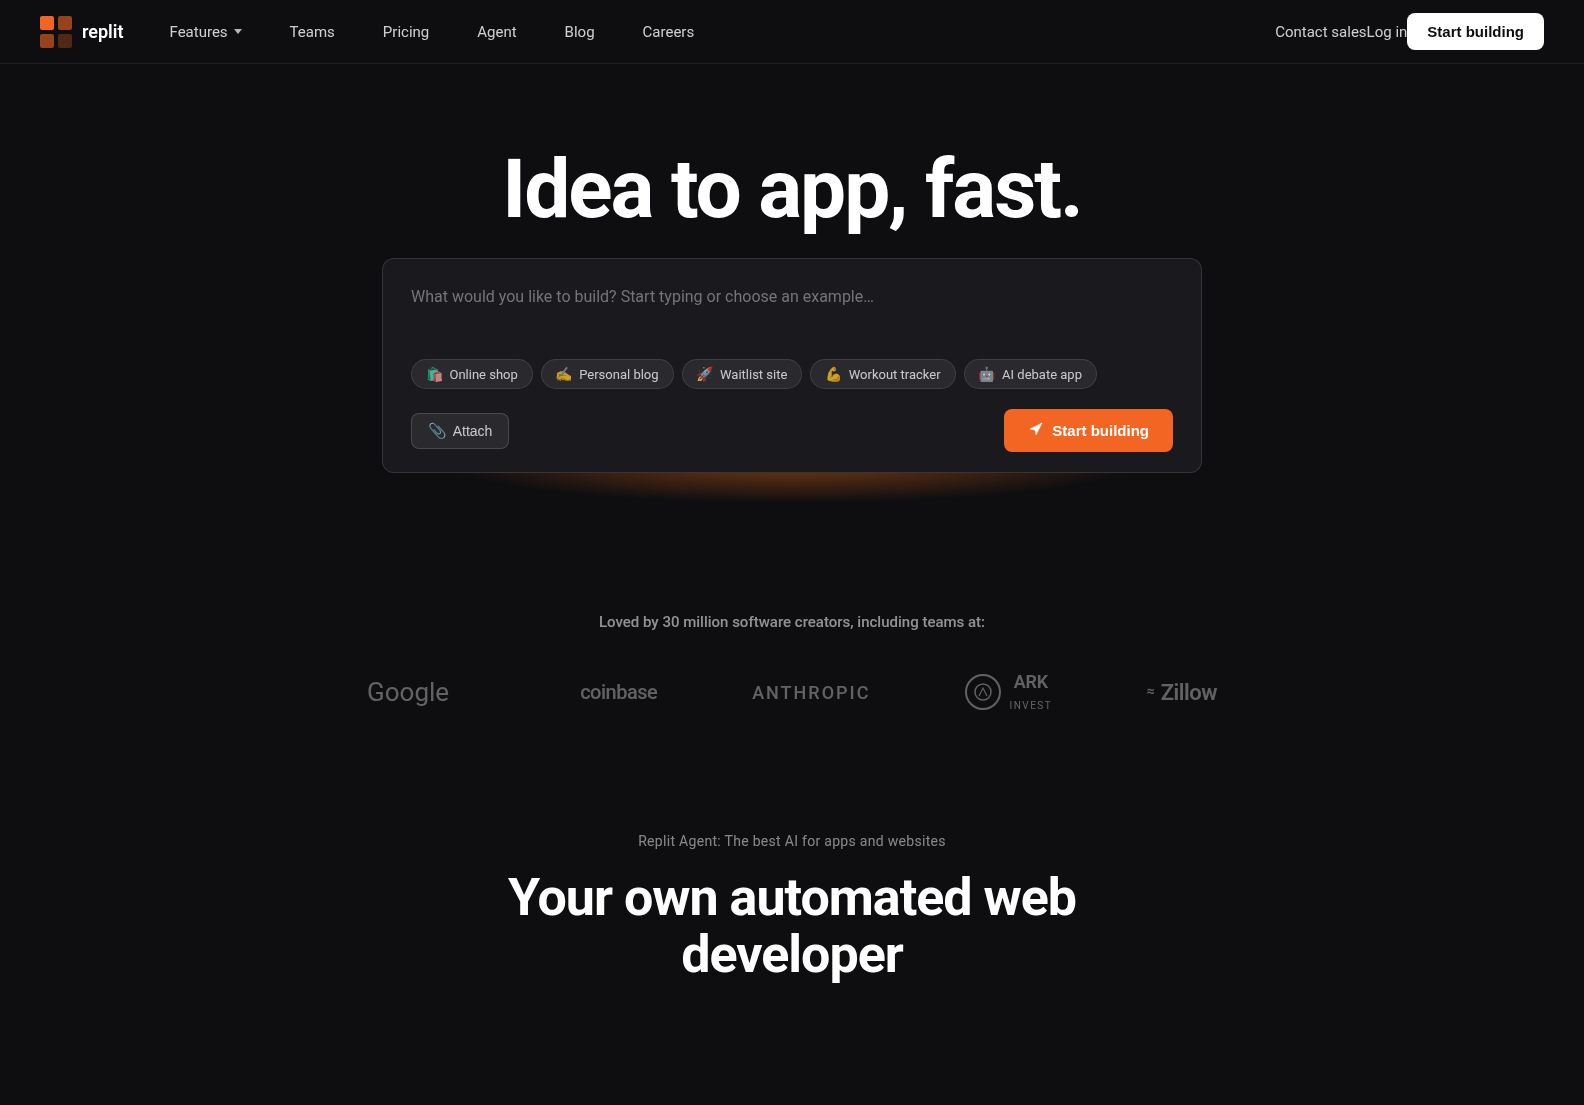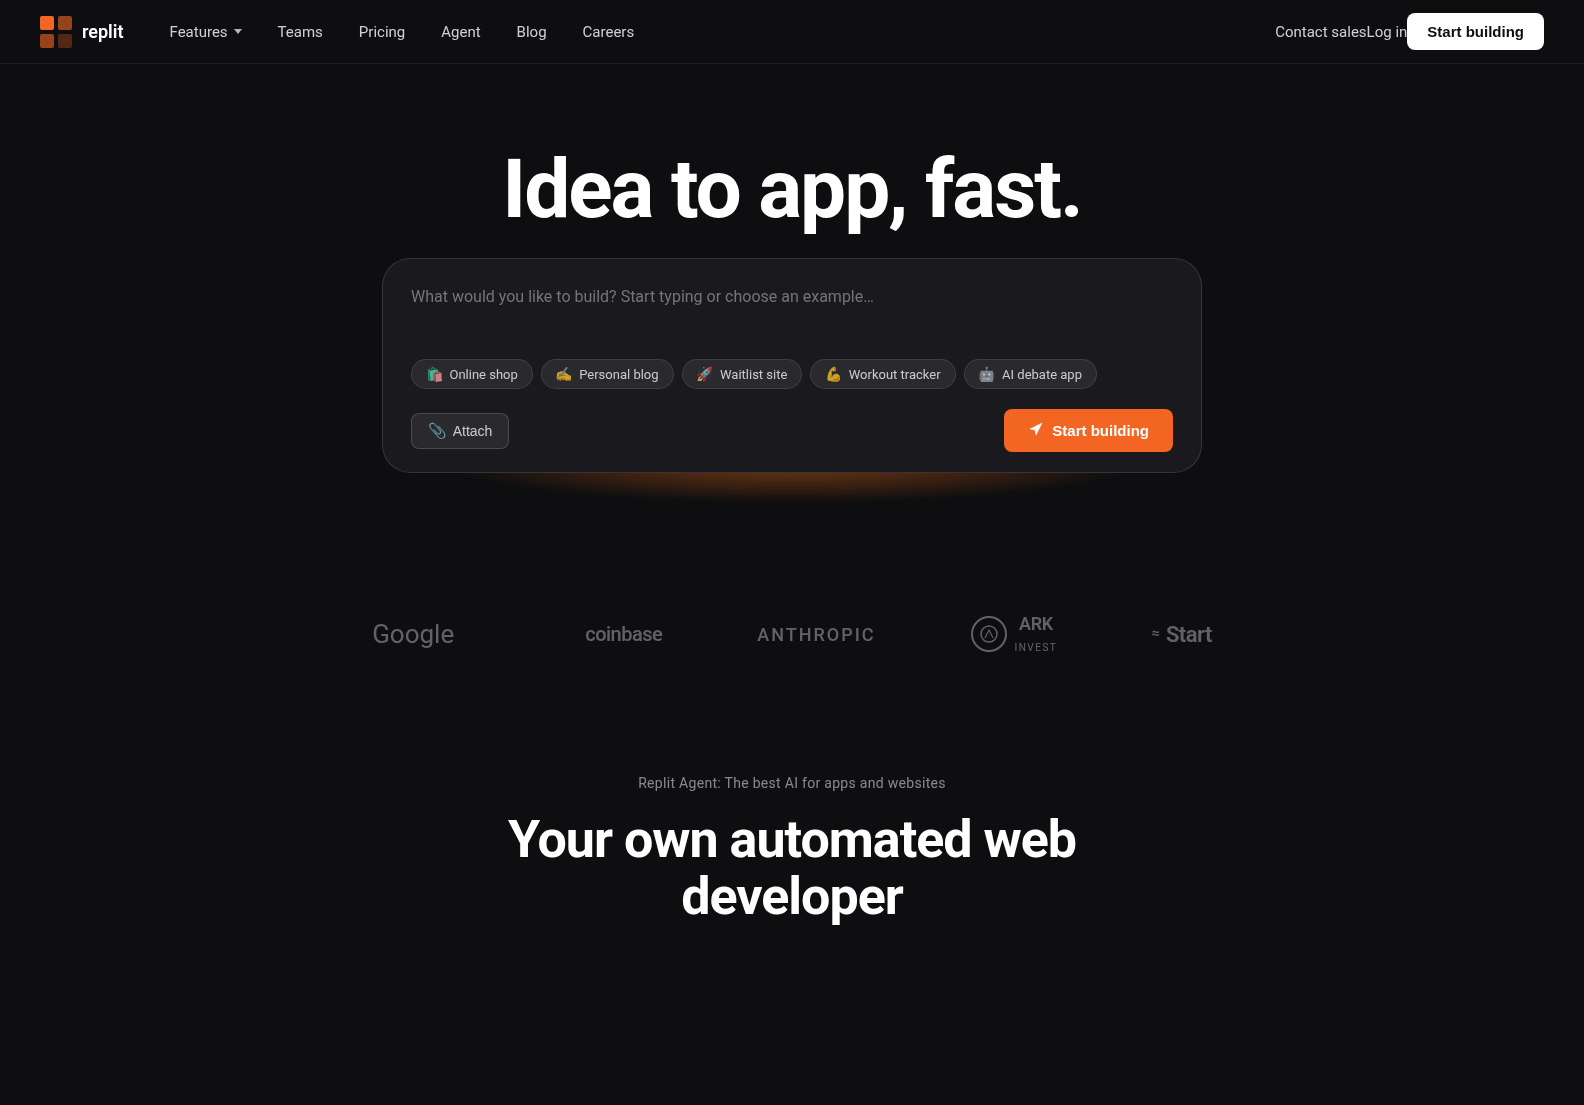--- a/index.html
+++ b/index.html
@@ -34,21 +34,21 @@
       height: 32px;
     }
     .nav-logo-text {
       color: #fff;
       font-size: 18px;
       font-weight: 600;
     }
     .nav-links {
       display: flex;
       align-items: center;
-      gap: 8px;
+      gap: 20px;
       flex: 1;
     }
     .nav-link {
       color: rgba(255,255,255,0.8);
       font-size: 15px;
       padding: 8px 14px;
       cursor: pointer;
       border-radius: 6px;
       display: flex;
       align-items: center;
@@ -125,21 +125,21 @@
       transform: translateX(-50%);
       width: 700px;
       height: 80px;
       background: radial-gradient(ellipse at center, rgba(220,100,20,0.5) 0%, transparent 70%);
       pointer-events: none;
       z-index: 0;
     }
     .build-box {
       background: #1a1a1e;
       border: 1px solid rgba(255,255,255,0.12);
-      border-radius: 28px;
+      border-radius: 12px;
       padding: 28px 28px 20px;
       position: relative;
       z-index: 1;
     }
     .build-textarea {
       width: 100%;
       background: transparent;
       border: none;
       outline: none;
       color: rgba(255,255,255,0.5);
@@ -358,36 +358,37 @@
           </span>
           <span>Start building</span>
         </button>
       </div>
     </div>
     <div class="build-box-glow"></div>
   </div>
 </section>
 
 <section class="loved-section">
+  <p class="loved-text">Loved by 30 million software creators, including teams at:</p>
   <div class="logos-row">
     <div class="logo-item logo-google">Google</div>
     <div class="logo-item logo-coinbase">coinbase</div>
     <div class="logo-item logo-anthropic">ANTHROPIC</div>
     <div class="logo-ark logo-item">
       <div class="ark-circle">
         <svg width="20" height="20" viewBox="0 0 20 20" fill="none">
           <circle cx="10" cy="10" r="8" stroke="rgba(255,255,255,0.35)" stroke-width="1.5"></circle>
           <path d="M6 14 L10 6 L14 14" stroke="rgba(255,255,255,0.35)" stroke-width="1.2" fill="none"></path>
         </svg>
       </div>
       <span style="font-size:18px; font-weight:600; letter-spacing:-0.3px;">ARK<br><span style="font-size:10px; letter-spacing:1.5px; font-weight:400;">INVEST</span></span>
     </div>
     <div class="logo-zillow logo-item">
       <span style="color:rgba(255,255,255,0.35); font-size:14px; transform: rotate(180deg); display:inline-block;">≈</span>
-      <span>Start</span>
+      <span>Zillow</span>
     </div>
   </div>
 </section>
 
 <section class="agent-section">
   <p class="agent-label">Replit Agent: The best AI for apps and websites</p>
   <h2 class="agent-title">Your own automated web developer</h2>
 
 </section>
 

